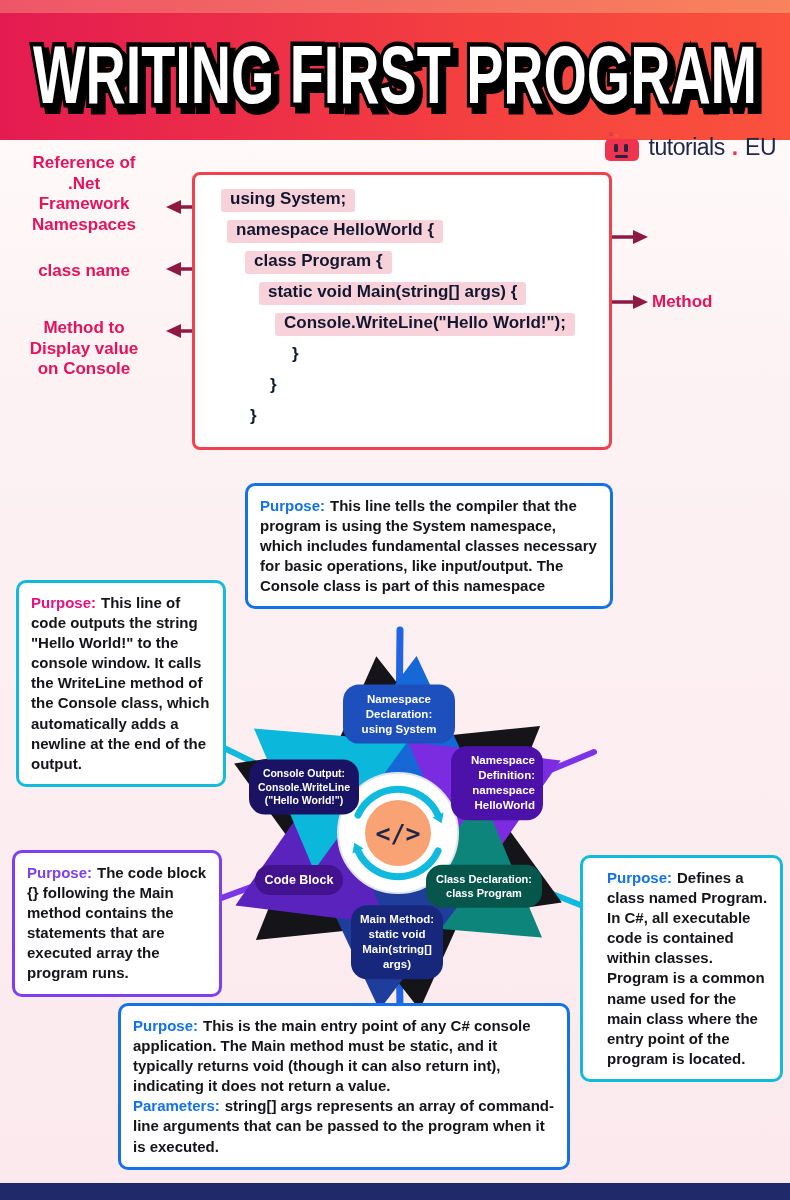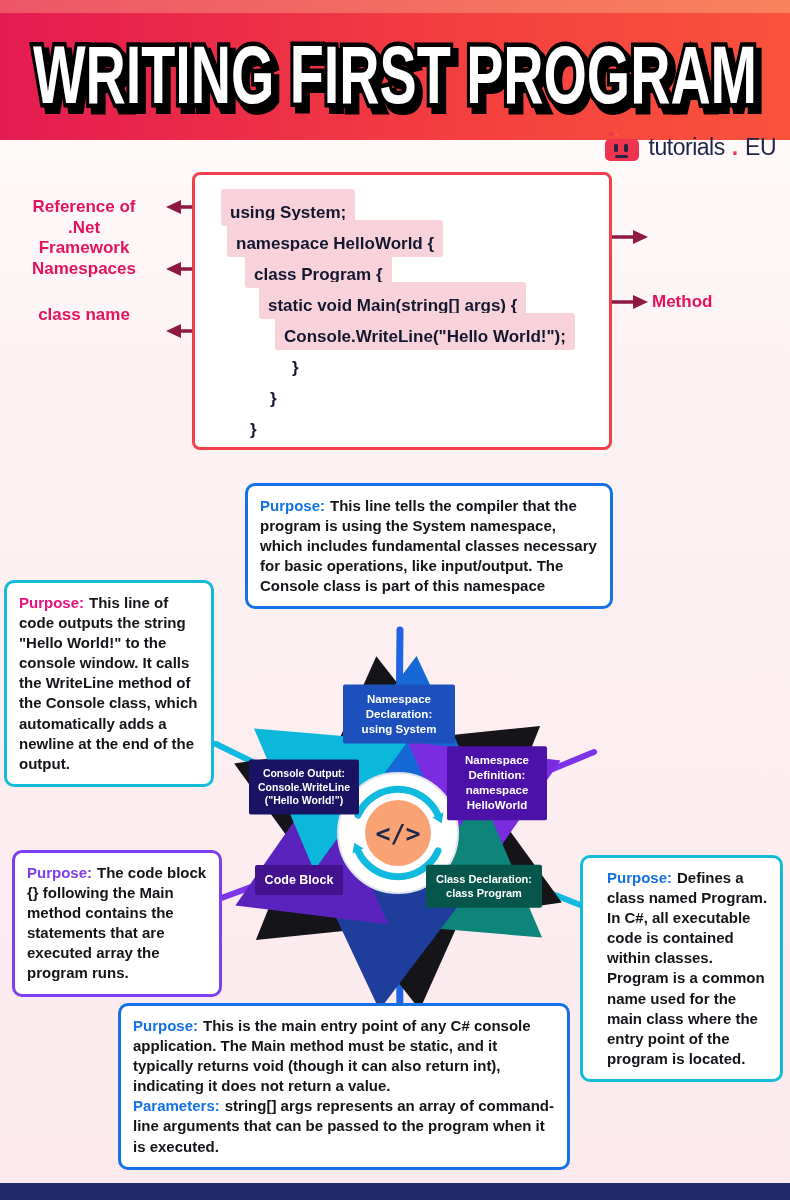--- a/index.html
+++ b/index.html
@@ -9,48 +9,48 @@
   .top-strip{position:absolute;left:0;top:0;width:790px;height:13px;z-index:3;
         background:linear-gradient(90deg,#ee5668,#f8835c);}
   .banner{position:absolute;left:0;top:13px;width:790px;height:127px;z-index:3;
         background:linear-gradient(90deg,#e41b51,#f4403f 60%,#fa523d);}
   .banner svg{display:block;margin:6px auto 0;}
   .brand{position:absolute;right:14px;top:130px;display:flex;align-items:center;gap:7px;z-index:6;}
   .brand-text{font-size:23px;font-weight:400;color:#1c2749;letter-spacing:-0.5px;}
   .brand-dot{color:#ef3450;font-weight:800;font-size:23px;}
   .lbl{position:absolute;color:#e4135c;font-weight:800;font-size:17px;line-height:1.22;
        white-space:pre-line;z-index:4;}
-  .lbl.center{text-align:center;margin-top:44px;}
+  .lbl.center{text-align:center;}
   .code-panel{position:absolute;left:192px;top:172px;width:420px;height:278px;background:#ffffff;
        border:3px solid #f2414d;border-radius:8px;z-index:4;box-sizing:border-box;padding:14px 0 0 26px;}
   .code-line{height:31px;font-size:17px;font-weight:700;color:#12172e;white-space:nowrap;}
-  .code-line .chip{display:inline-block;padding:14px 9px 3px;border-radius:3px;text-align:center;}
+  .code-line .chip{display:inline-block;padding:0 9px 3px;border-radius:3px;text-align:center;}
   .code-line.hl .chip{background:#f8d2db;}
   .ind-0{margin-left:0}.ind-1{margin-left:6px}.ind-2{margin-left:24px}.ind-3{margin-left:38px}
   .ind-4{margin-left:54px}.ind-5{margin-left:62px}.ind-6{margin-left:40px}.ind-7{margin-left:20px}
   .overlay{position:absolute;left:0;top:0;width:790px;height:1200px;z-index:2;}
   .callout{position:absolute;background:#ffffff;border:3px solid;border-radius:10px;padding:10px 12px;
        font-size:15px;font-weight:700;color:#141419;line-height:1.34;z-index:5;box-sizing:border-box;}
   .co-head{font-weight:800;margin-right:5px;}
   .co-using{left:245px;top:483px;width:368px;border-color:#1472e6;}
   .co-using .co-head{color:#1472e6;}
-  .co-console{left:4px;top:580px;width:210px;border-color:#12bcd9;}
+  .co-console{left:16px;top:580px;width:210px;border-color:#12bcd9;}
   .co-console .co-head{color:#e8117e;}
   .co-namespace{left:588px;top:663px;width:195px;border-color:#7e3ff2;}
   .co-namespace .co-head{color:#7e3ff2;}
   .co-codeblock{left:12px;top:850px;width:210px;border-color:#7e3ff2;}
   .co-codeblock .co-head{color:#7e3ff2;}
   .co-class{left:580px;top:855px;width:203px;border-color:#12bcd9;padding-left:24px;}
   .co-class .co-head{color:#1472e6;}
   .co-main{left:118px;top:1003px;width:452px;border-color:#1472e6;}
   .co-main .co-head{color:#1472e6;}
   .pill{position:absolute;transform:translate(-50%,-50%);color:#ffffff;font-weight:700;
-       text-align:center;border-radius:2px;padding:7px 8px;z-index:6;line-height:1.3;box-sizing:border-box;}
+       text-align:center;border-radius:16px;padding:7px 8px;z-index:6;line-height:1.3;box-sizing:border-box;}
   .pill-0{left:399px;top:714px;width:112px;background:#1d50bc;font-size:11.5px;}
-  .pill-1{left:497px;top:783px;width:100px;background:#4c11a8;font-size:11.5px;}
+  .pill-1{left:497px;top:783px;width:92px;background:#4c11a8;font-size:11.5px;text-align:right;}
   .pill-2{left:484px;top:886px;width:116px;background:#07564c;font-size:11px;}
   .pill-3{left:397px;top:942px;width:92px;background:#17277b;font-size:11.5px;}
   .pill-4{left:299px;top:880px;width:88px;background:#42128f;font-size:12.5px;text-align:center;}
   .pill-5{left:304px;top:787px;width:110px;background:#1a1262;font-size:10.5px;}
   .footer{position:absolute;left:0;top:1183px;width:790px;height:17px;background:#202a6a;z-index:3;}
 </style>
 </head>
 <body>
 
 <div class="page">
@@ -76,20 +76,23 @@
     <span class="brand-text">tutorials</span>
       <span class="brand-dot">.</span>
       <span class="brand-text">EU</span>
   </div>
 
   <div class="lbl center" style="left:8px;top:153px;width:152px;">Reference of
 .Net
 Framework
 Namespaces</div>
   <div class="lbl center" style="left:8px;top:261px;width:152px;">class name</div>
+  <div class="lbl center" style="left:8px;top:318px;width:152px;">Method to
+Display value
+on Console</div>
   <div class="lbl" style="left:652px;top:292px;width:130px;">Method</div>
 
   <div class="code-panel">
     <div class="code-line hl ind-0"><span class="chip">using System;</span></div>
     <div class="code-line hl ind-1"><span class="chip">namespace HelloWorld {</span></div>
     <div class="code-line hl ind-2"><span class="chip">class Program {</span></div>
     <div class="code-line hl ind-3"><span class="chip">static void Main(string[] args) {</span></div>
     <div class="code-line hl ind-4"><span class="chip">Console.WriteLine("Hello World!");</span></div>
     <div class="code-line ind-5"><span class="chip">}</span></div>
     <div class="code-line ind-6"><span class="chip">}</span></div>
@@ -144,20 +147,21 @@
     <path d="M 438,851 A 44 44 0 0 1 358,851" stroke="#10b9de" stroke-width="7" fill="none" stroke-linecap="round"></path>
     <polygon points="441.7,823.2 443.5,812.5 432.5,817.5" fill="#10b9de"></polygon>
     <polygon points="354.3,842.8 352.5,853.5 363.5,848.5" fill="#10b9de"></polygon>
     <circle cx="398" cy="833" r="33" fill="#f9a273"></circle>
     <text x="398" y="842" text-anchor="middle" font-size="25" font-weight="bold" fill="#1c2749" font-family="DejaVu Sans Mono, monospace">&lt;/&gt;</text>
   </svg>
 
   <div class="pill pill-0">Namespace Declaration: using System</div>
   <div class="pill pill-1">Namespace Definition: namespace HelloWorld</div>
   <div class="pill pill-2">Class Declaration: class Program</div>
+  <div class="pill pill-3">Main Method: static void Main(string[] args)</div>
   <div class="pill pill-4">Code Block</div>
   <div class="pill pill-5">Console Output: Console.WriteLine ("Hello World!")</div>
 
   <div class="callout co-using">
     <span class="co-head">Purpose:</span><span>This line tells the compiler that the program is using the System namespace, which includes fundamental classes necessary for basic operations, like input/output. The Console class is part of this namespace</span>
   </div>
   <div class="callout co-console">
     <span class="co-head">Purpose:</span><span>This line of code outputs the string "Hello World!" to the console window. It calls the WriteLine method of the Console class, which automatically adds a newline at the end of the output.</span>
   </div>
   <div class="callout co-codeblock">

